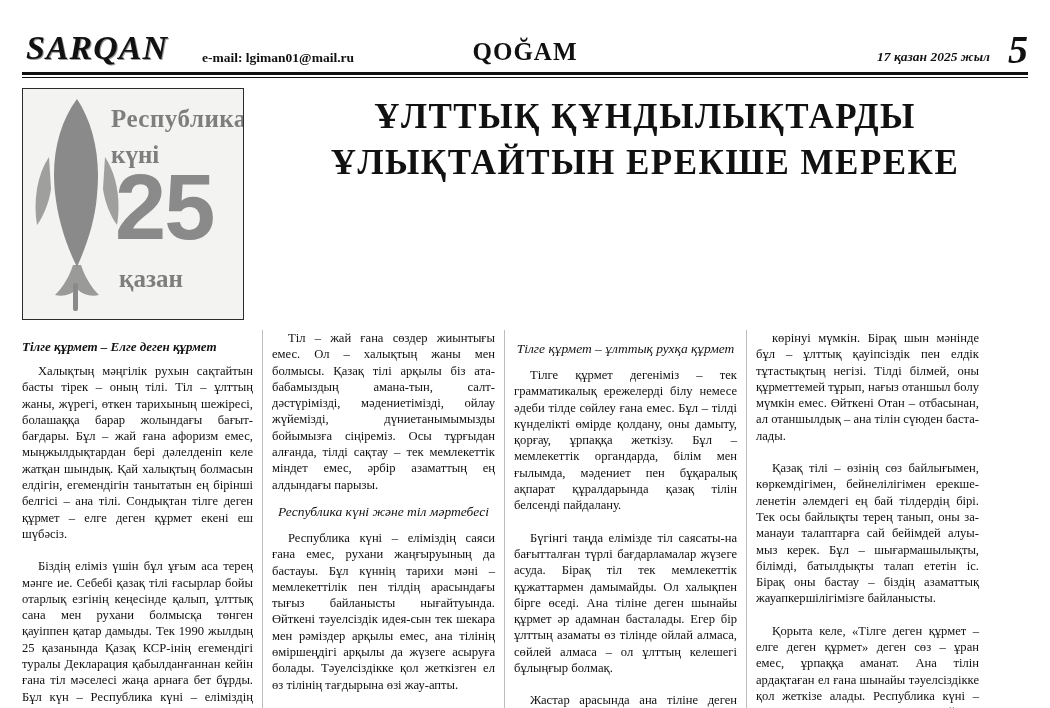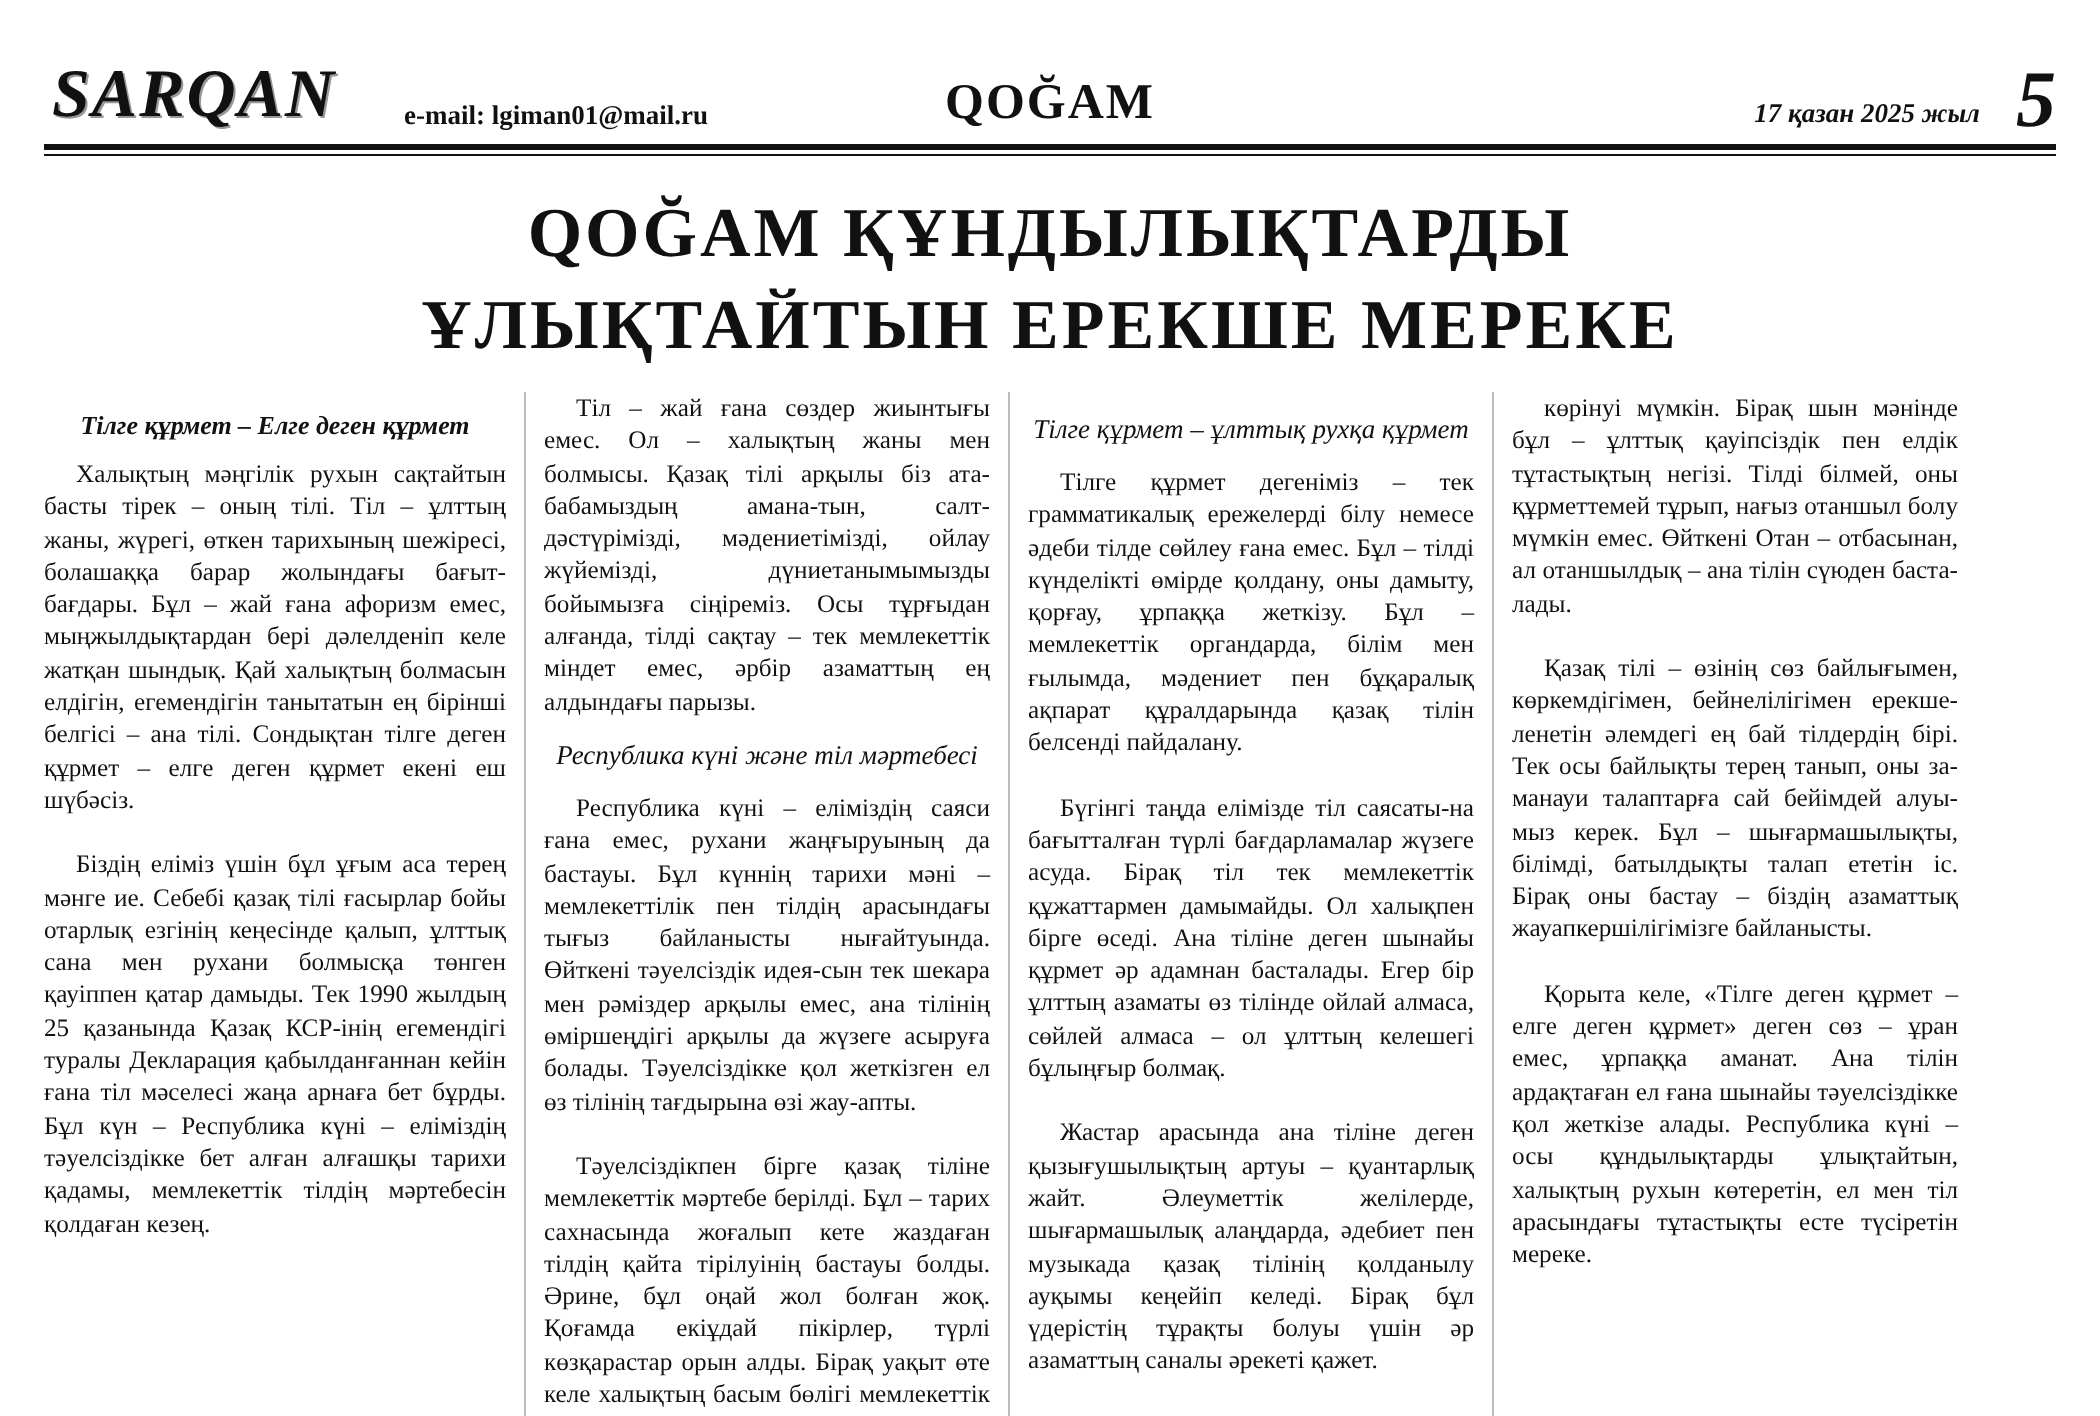--- a/index.html
+++ b/index.html
@@ -185,21 +185,21 @@
     text-align: justify;
     text-indent: 16px;
     hyphens: auto;
   }
   p.body + p.body { margin-top: 16px; }
   .cap {
     font-family: "Liberation Serif", serif;
     font-style: italic;
     font-weight: bold;
     font-size: 13px;
-    text-align: center;
+    text-align: left;
     margin: 8px 0 8px 0;
     line-height: 17px;
   }
   .subhead {
     font-family: "Liberation Serif", serif;
     font-style: italic;
     font-weight: normal;
     font-size: 13.5px;
     text-align: center;
     margin: 10px 0 9px 0;
@@ -217,23 +217,40 @@
     </div>
     <div class="email">e-mail: lgiman01@mail.ru</div>
     <div class="section-title">QOĞAM</div>
     <div class="issue-date">17 қазан 2025 жыл</div>
     <div class="page-number">5</div>
   </div>
   <div class="rule-thick"></div>
   <div class="rule-thin"></div>
 
   <div class="headline-row">
+    <div class="promo">
+      <div class="promo-img">
+        <svg class="feather" viewBox="0 0 90 216">
+          <g fill="#8a8a8a">
+            <path d="M48 2 C30 26 22 60 26 96 C29 124 38 150 48 170 C56 152 66 126 68 98 C72 60 64 26 48 2 Z"></path>
+            <path d="M44 168 C40 180 34 190 26 198 C34 200 42 198 48 192 C54 198 62 200 70 198 C62 190 56 180 52 168 Z" opacity="0.85"></path>
+            <path d="M20 60 C8 78 4 104 8 128 C14 120 20 106 22 92 Z" opacity="0.8"></path>
+            <path d="M76 60 C88 78 92 104 88 128 C82 120 76 106 74 92 Z" opacity="0.8"></path>
+            <rect x="44" y="186" width="5" height="28" rx="2"></rect>
+          </g>
+        </svg>
+        <div class="promo-label1">Республика</div>
+        <div class="promo-label2">күні</div>
+        <div class="promo-big">25</div>
+        <div class="promo-month">қазан</div>
+      </div>
+    </div>
     <div class="headline-main">
       <h1>
-        <span>QOĞAM  ҚҰНДЫЛЫҚТАРДЫ</span><br>
+        <span>ҰЛТТЫҚ  ҚҰНДЫЛЫҚТАРДЫ</span><br>
         <span>ҰЛЫҚТАЙТЫН  ЕРЕКШЕ  МЕРЕКЕ</span>
       </h1>
     </div>
   </div>
 
   <div class="columns">
 
     <div class="col first">
       <div class="cap">Тілге құрмет – Елге деген құрмет</div>
       <p class="body">Халықтың мәңгілік рухын сақтайтын басты тірек – оның тілі. Тіл – ұлттың жаны, жүрегі, өткен тарихының шежіресі, болашаққа барар жолындағы бағыт-бағдары. Бұл – жай ғана афоризм емес, мыңжылдықтардан бері дәлелденіп келе жатқан шындық. Қай халықтың болмасын елдігін, егемендігін танытатын ең бірінші белгісі – ана тілі. Сондықтан тілге деген құрмет – елге деген құрмет екені еш шүбәсіз.</p>

